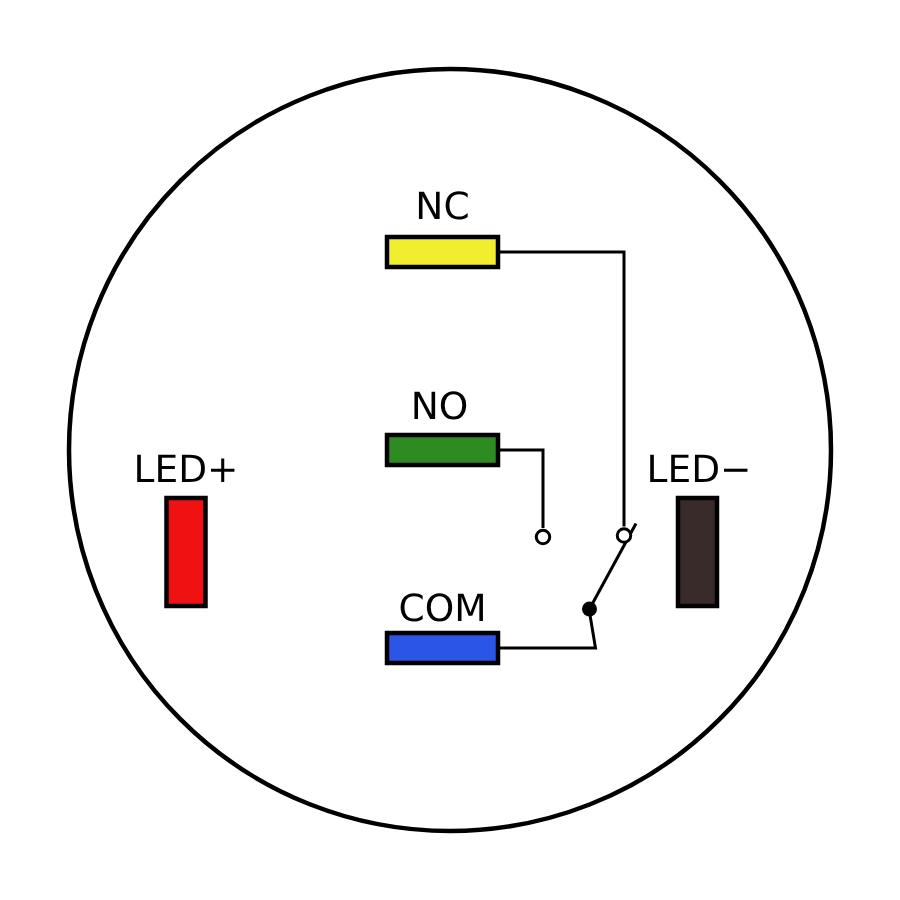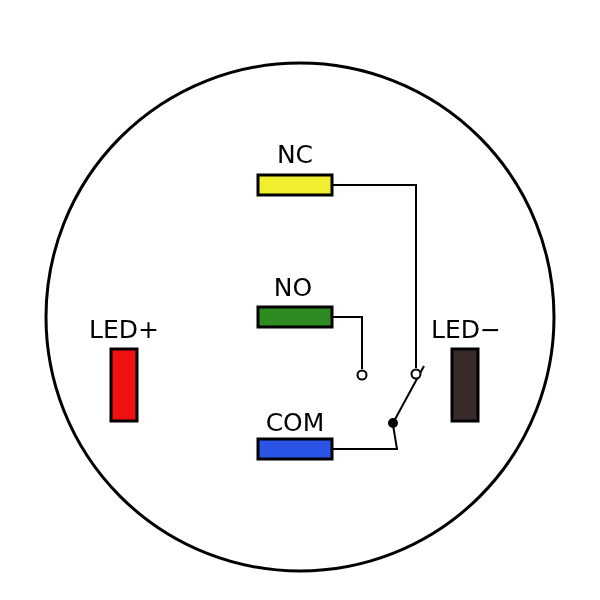--- a/index.html
+++ b/index.html
@@ -7,21 +7,20 @@
     padding: 0;
     width: 600px;
     height: 600px;
     background: #ffffff;
     overflow: hidden;
   }
   .stage {
     width: 600px;
     height: 476px;
     position: relative;
-    margin-top: 17px;
   }
   svg {
     display: block;
   }
   .diagram-label {
     font-family: "DejaVu Sans", sans-serif;
     font-size: 25px;
     fill: #000000;
   }
   .wire {

